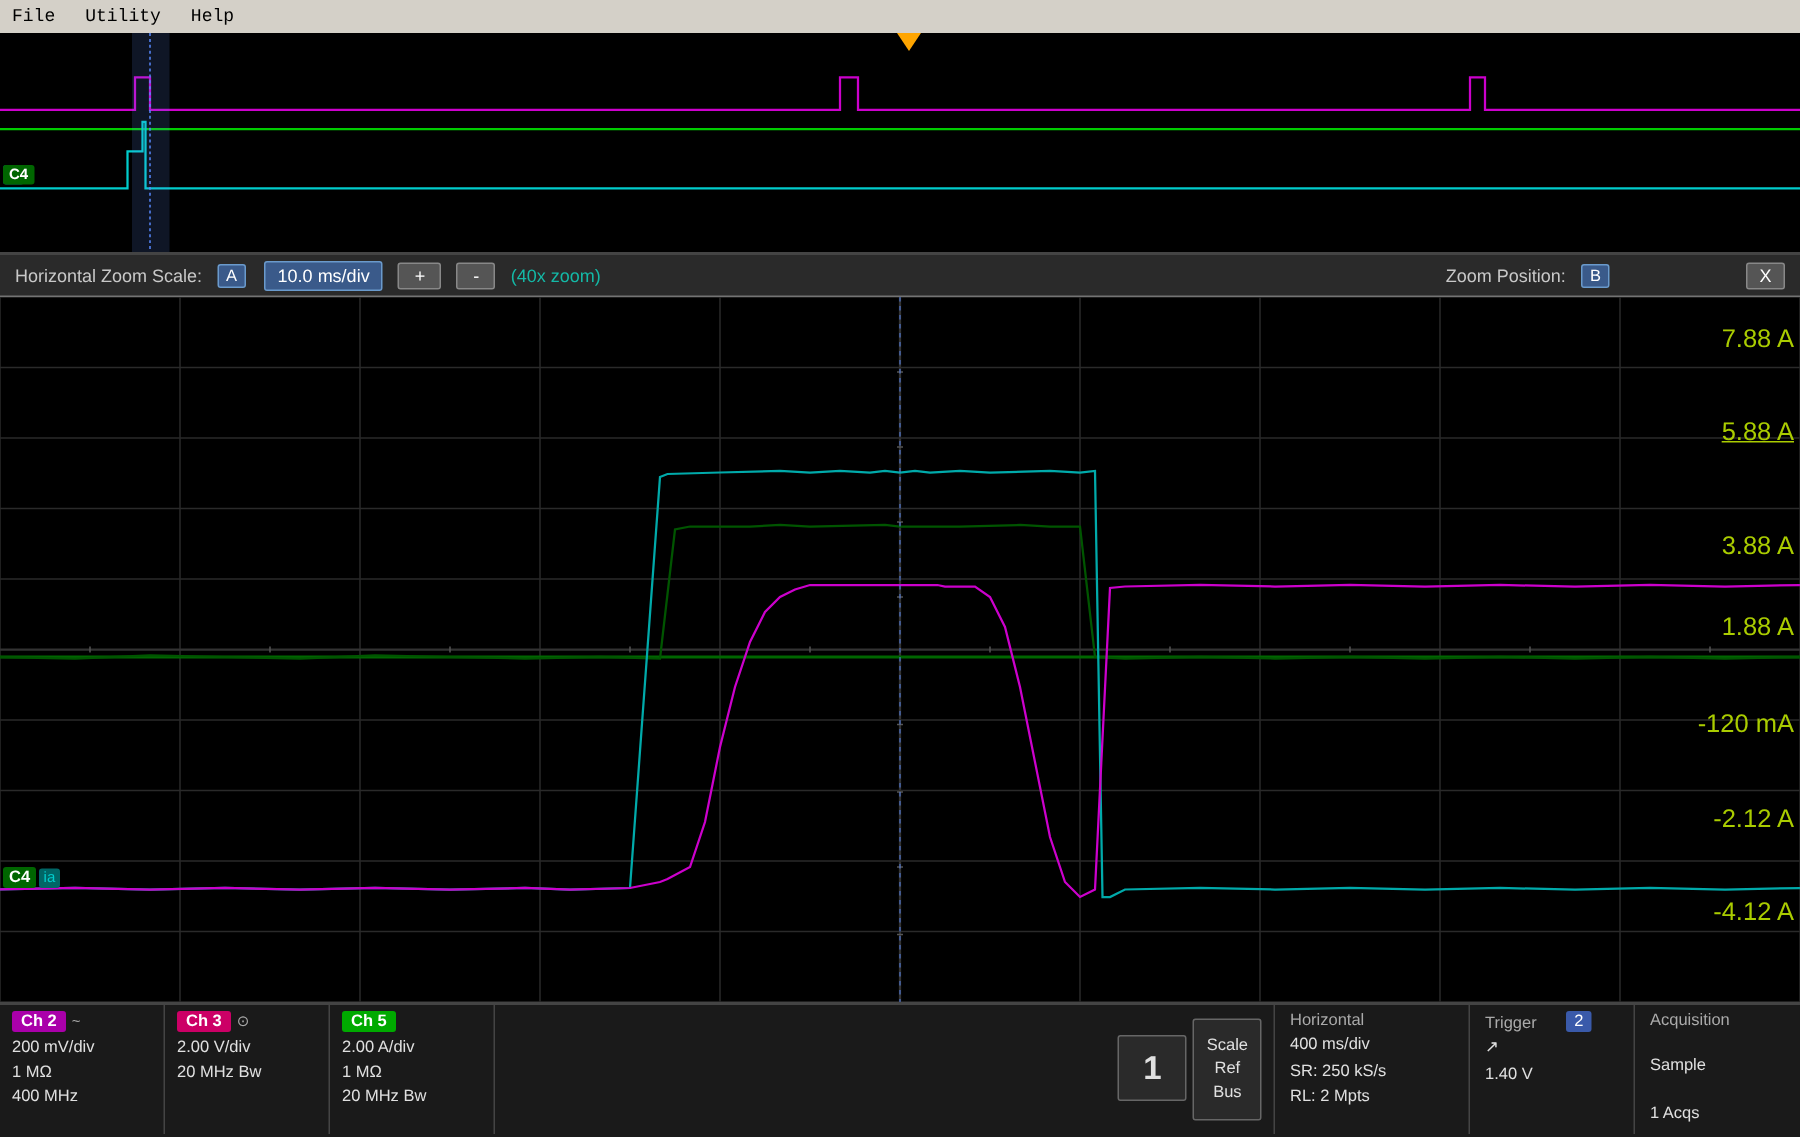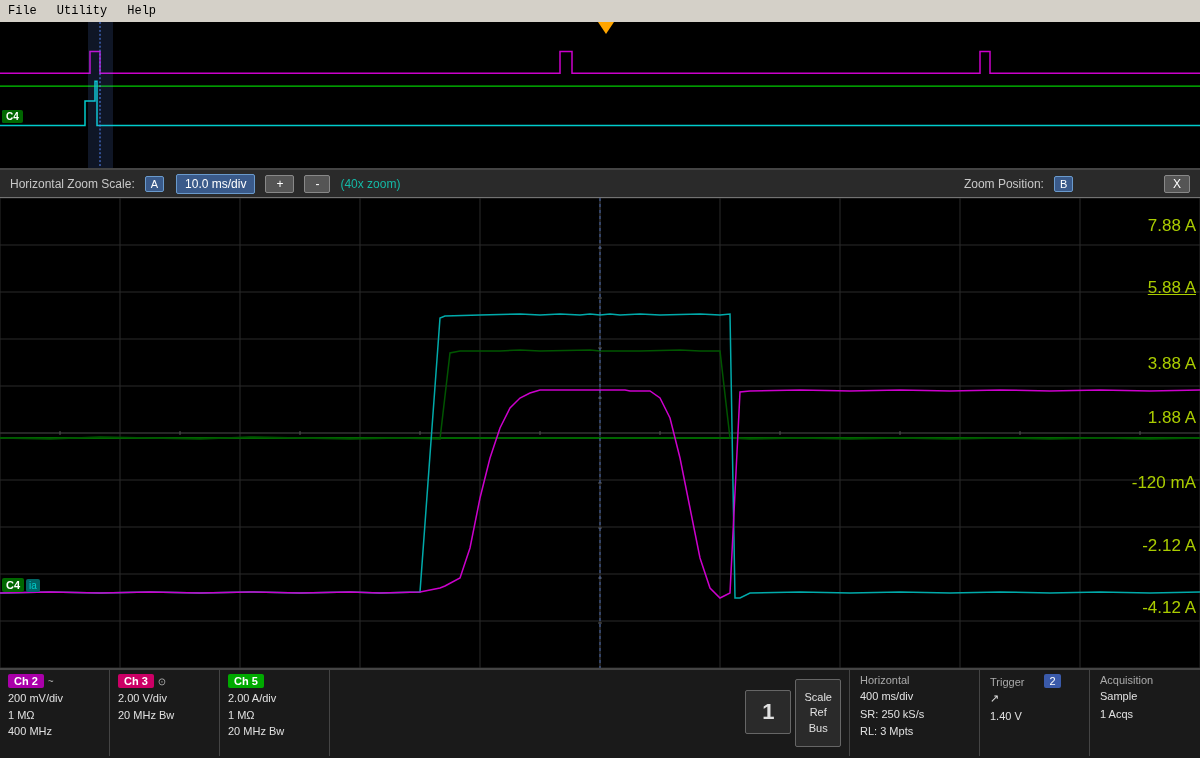--- a/index.html
+++ b/index.html
@@ -172,21 +172,21 @@
       color: #fff;
       font-size: 11px;
       padding: 1px 5px;
       border-radius: 2px;
     }
     .trigger-line { font-size: 11px; color: #e0e0e0; line-height: 1.6; }
 
     .acq-block {
       display: flex;
       flex-direction: column;
-      justify-content: flex-start;
+      justify-content: space-between;
       padding: 4px 10px;
       min-width: 110px;
     }
     .acq-header { font-size: 11px; color: #aaa; margin-bottom: 2px; }
     .acq-line { font-size: 11px; color: #e0e0e0; line-height: 1.6; }
 
     
     .y-label {
       position: absolute;
       right: 4px;
@@ -384,21 +384,21 @@
     </div>
     <div style="background:#2a2a2a; border:1px solid #666; color:#e0e0e0; font-size:11px; padding:10px 8px; border-radius:2px; cursor:pointer; text-align:center; white-space:pre-line; line-height:1.4;">Scale
 Ref
 Bus</div>
   </div>
 
   <div class="horiz-block">
     <div class="horiz-header">Horizontal</div>
     <div class="horiz-line">400 ms/div</div>
     <div class="horiz-line">SR: 250 kS/s</div>
-    <div class="horiz-line">RL: 3 Mpts</div>
+    <div class="horiz-line">RL: 2 Mpts</div>
   </div>
 
   <div class="trigger-block">
     <div class="trigger-header">
       <span class="trigger-label">Trigger</span>
       <span class="trigger-badge">2</span>
     </div>
     <div class="trigger-line">↗</div>
     <div class="trigger-line">1.40 V</div>
   </div>

